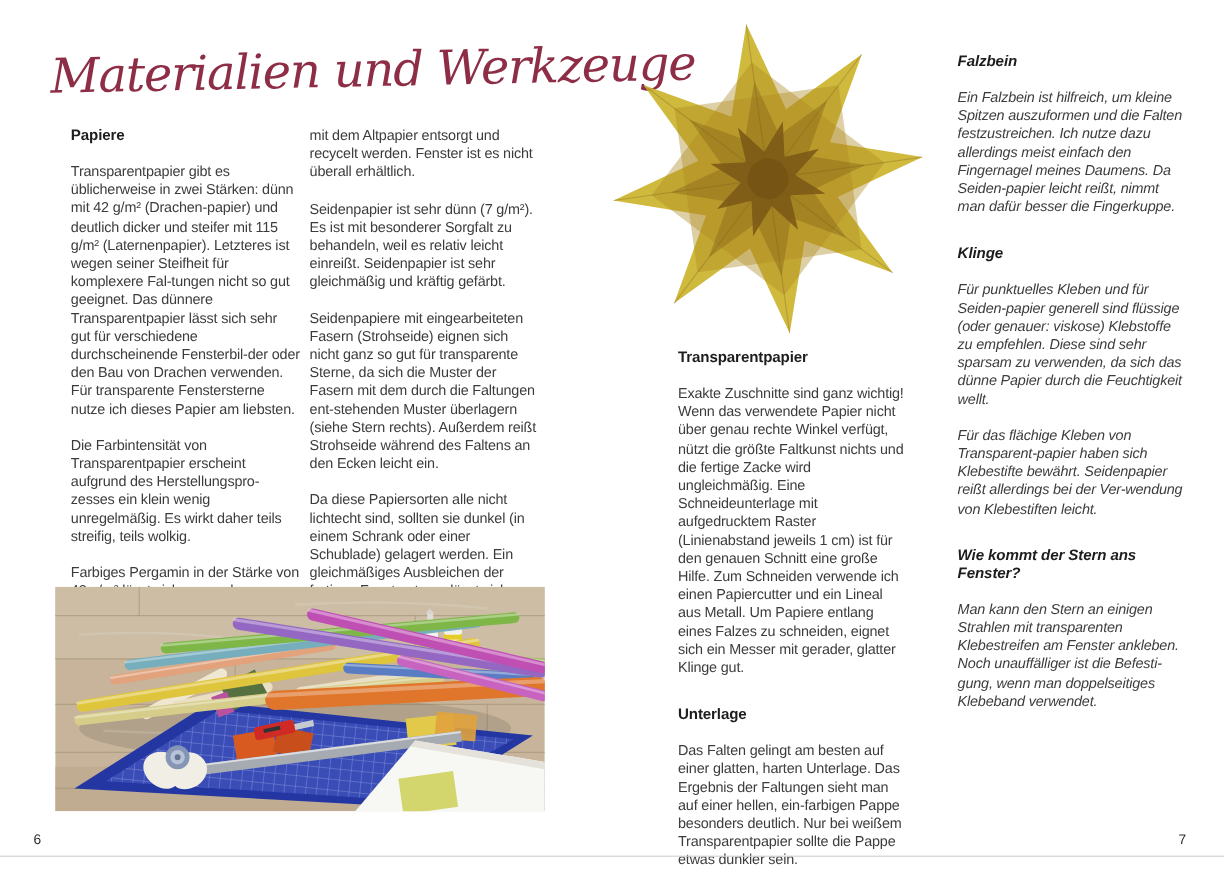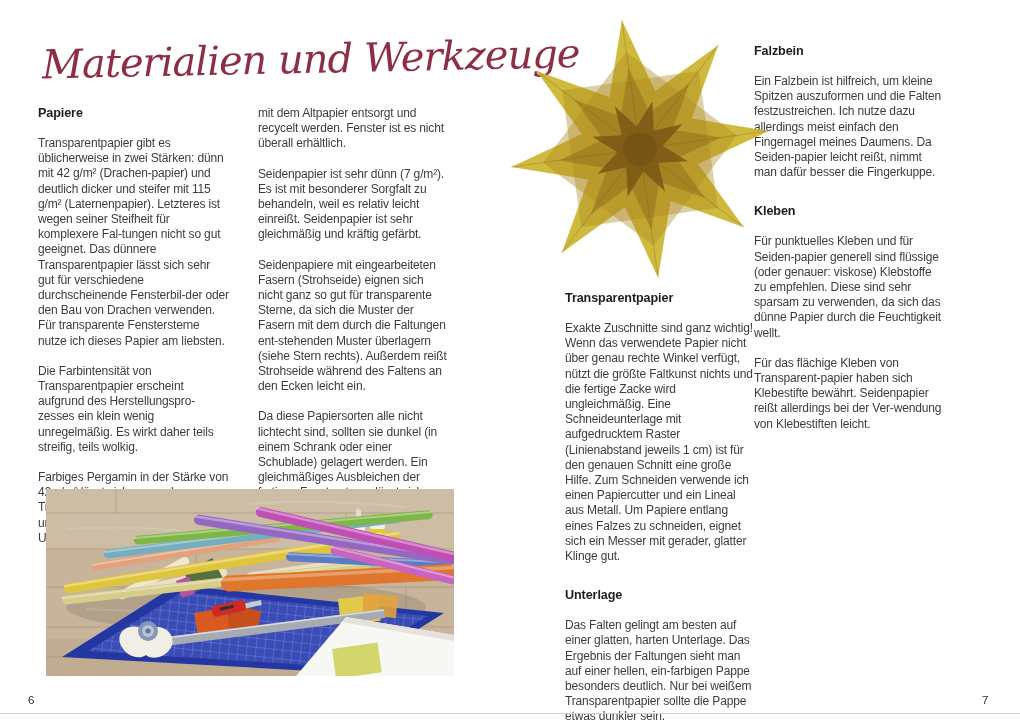--- a/index.html
+++ b/index.html
@@ -17,24 +17,24 @@
     position:absolute;width:204px;
     font-size:12px;line-height:15.2px;letter-spacing:-0.15px;color:#3c3c3c;
   }
   .col h3{
     font-size:12.6px;line-height:15px;font-weight:bold;color:#1d1d1d;
     margin:0 0 15px 0;letter-spacing:-0.1px;
   }
   .col p{margin:0 13px 15px 0;}
   .col p:last-child{margin-bottom:0;}
   section + section{margin-top:24px;}
-  .col-l1{left:38px;top:106px;}
+  .col-l1{left:59px;top:106px;}
   .col-l2{left:258px;top:106px;}
   .col-r1{left:565px;top:291px;}
-  .col-r2{left:754px;top:44px;}
+  .col-r2{left:798px;top:44px;font-style:italic;}
   .figure{position:absolute;}
   .fig-photo{left:46px;top:489px;width:408px;height:187px;}
   .fig-star{left:497px;top:6px;width:286px;height:286px;}
   .page-num{
     position:absolute;top:694px;font-size:11.5px;color:#2e2e2e;
   }
   .page-num.left{left:28px;}
   .page-num.right{left:982px;}
   .page-edge{
     position:absolute;left:0;right:0;bottom:0;height:13px;
@@ -75,23 +75,27 @@
       <p>Das Falten gelingt am besten auf einer glatten, harten Unterlage. Das Ergebnis der Faltungen sieht man auf einer hellen, ein-farbigen Pappe besonders deutlich. Nur bei weißem Transparentpapier sollte die Pappe etwas dunkler sein.</p>
     </section>
   </div>
 
   <div class="col col-r2">
     <section>
       <h3>Falzbein</h3>
       <p>Ein Falzbein ist hilfreich, um kleine Spitzen auszuformen und die Falten festzustreichen. Ich nutze dazu allerdings meist einfach den Fingernagel meines Daumens. Da Seiden-papier leicht reißt, nimmt man dafür besser die Fingerkuppe.</p>
     </section>
     <section>
-      <h3>Kleben</h3>
+      <h3>Klinge</h3>
       <p>Für punktuelles Kleben und für Seiden-papier generell sind flüssige (oder genauer: viskose) Klebstoffe zu empfehlen. Diese sind sehr sparsam zu verwenden, da sich das dünne Papier durch die Feuchtigkeit wellt.</p>
       <p>Für das flächige Kleben von Transparent-papier haben sich Klebestifte bewährt. Seidenpapier reißt allerdings bei der Ver-wendung von Klebestiften leicht.</p>
+    </section>
+    <section>
+      <h3>Wie kommt der Stern ans Fenster?</h3>
+      <p>Man kann den Stern an einigen Strahlen mit transparenten Klebestreifen am Fenster ankleben. Noch unauffälliger ist die Befesti-gung, wenn man doppelseitiges Klebeband verwendet.</p>
     </section>
   </div>
 
   <div class="figure fig-star">
     <svg width="286" height="286" viewBox="-143 -143 286 286" xmlns="http://www.w3.org/2000/svg">
       <g transform="rotate(-8)">
         <polygon points="130,0 55.4,23 91.9,91.9 23,55.4 0,130 -23,55.4 -91.9,91.9 -55.4,23 -130,0 -55.4,-23 -91.9,-91.9 -23,-55.4 0,-130 23,-55.4 91.9,-91.9 55.4,-23" fill="#ccb42e" opacity="0.92"></polygon>
         <polygon points="98,0 0,98 -98,0 0,-98" fill="#ad8a21" opacity="0.40"></polygon>
         <rect x="-69" y="-69" width="138" height="138" fill="#ad8a21" opacity="0.40"></rect>
         <g transform="scale(0.63)">

